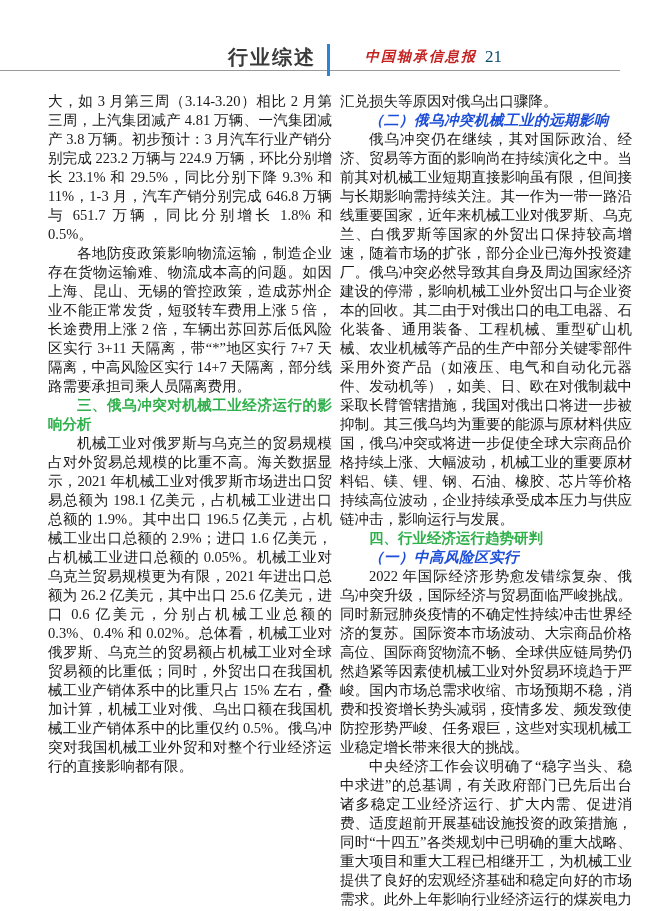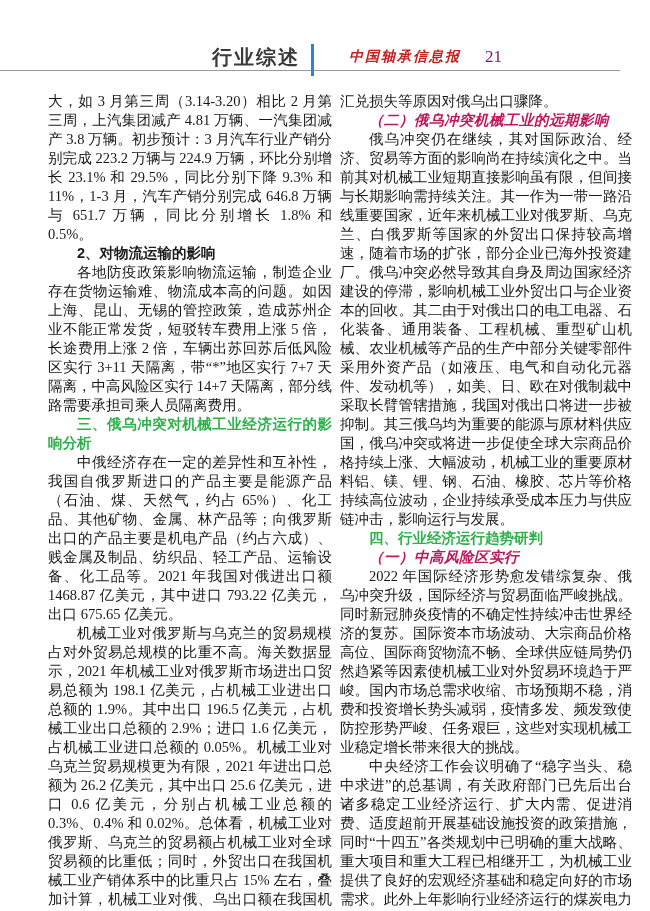--- a/index.html
+++ b/index.html
@@ -30,21 +30,21 @@
     width: 3px; height: 32px; background: #2e83d6;
     margin: 0 11px; position: relative; top: 3px;
   }
   .pub-name {
     font-family: "Liberation Serif", serif;
     font-style: italic; font-weight: bold;
     font-size: 14px; color: #c3201f; letter-spacing: 2px; margin-left: 24px;
   }
   .page-num {
     font-family: "Liberation Serif", serif;
-    font-size: 17px; color: #701a75; margin-left: 24px;
+    font-size: 17px; color: #0c4a6e; margin-left: 8px;
   }
 
   
   .columns {
     position: absolute; top: 92px; left: 48px;
     display: flex; gap: 8px;
   }
   .col-left  { width: 284px; }
   .col-right { width: 292px; }
 
@@ -61,21 +61,21 @@
     font-family: "Liberation Sans", sans-serif;
     font-weight: bold; color: #1c1c1c;
   }
   .h-green {
     font-family: Liberation Sans, sans-serif;
     font-weight: bold; color: #2fb04b;
   }
   .h-blue {
     font-family: "Liberation Serif", serif;
     font-style: italic; font-weight: bold;
-    color: #be185d; letter-spacing: 0.5px;
+    color: #1d4ed8; letter-spacing: 0.5px;
   }
 </style>
 </head>
 <body>
 
 <div>
 
   <div class="header">
     <div class="header-rule"></div>
     <div class="header-content">
@@ -83,24 +83,22 @@
       <span class="vbar"></span>
       <span class="pub-name">中国轴承信息报</span>
       <span class="page-num">21</span>
     </div>
   </div>
 
   <div class="columns">
 
     <div class="col-left">
       <p class="para noindent">大，如 3 月第三周（3.14-3.20）相比 2 月第三周，上汽集团减产 4.81 万辆、一汽集团减产 3.8 万辆。初步预计：3 月汽车行业产销分别完成 223.2 万辆与 224.9 万辆，环比分别增长 23.1% 和 29.5%，同比分别下降 9.3% 和 11%，1-3 月，汽车产销分别完成 646.8 万辆与 651.7 万辆，同比分别增长 1.8% 和 0.5%。</p>
-      <p class="sub-num">2、对物流运输的影响</p>
       <p class="para">各地防疫政策影响物流运输，制造企业存在货物运输难、物流成本高的问题。如因上海、昆山、无锡的管控政策，造成苏州企业不能正常发货，短驳转车费用上涨 5 倍，长途费用上涨 2 倍，车辆出苏回苏后低风险区实行 3+11 天隔离，带“*”地区实行 7+7 天隔离，中高风险区实行 14+7 天隔离，部分线路需要承担司乘人员隔离费用。</p>
       <p class="h-green">三、俄乌冲突对机械工业经济运行的影响分析</p>
-      <p class="para">中俄经济存在一定的差异性和互补性，我国自俄罗斯进口的产品主要是能源产品（石油、煤、天然气，约占 65%）、化工品、其他矿物、金属、林产品等；向俄罗斯出口的产品主要是机电产品（约占六成）、贱金属及制品、纺织品、轻工产品、运输设备、化工品等。2021 年我国对俄进出口额 1468.87 亿美元，其中进口 793.22 亿美元，出口 675.65 亿美元。</p>
       <p class="para">机械工业对俄罗斯与乌克兰的贸易规模占对外贸易总规模的比重不高。海关数据显示，2021 年机械工业对俄罗斯市场进出口贸易总额为 198.1 亿美元，占机械工业进出口总额的 1.9%。其中出口 196.5 亿美元，占机械工业出口总额的 2.9%；进口 1.6 亿美元，占机械工业进口总额的 0.05%。机械工业对乌克兰贸易规模更为有限，2021 年进出口总额为 26.2 亿美元，其中出口 25.6 亿美元，进口 0.6 亿美元，分别占机械工业总额的 0.3%、0.4% 和 0.02%。总体看，机械工业对俄罗斯、乌克兰的贸易额占机械工业对全球贸易额的比重低；同时，外贸出口在我国机械工业产销体系中的比重只占 15% 左右，叠加计算，机械工业对俄、乌出口额在我国机械工业产销体系中的比重仅约 0.5%。俄乌冲突对我国机械工业外贸和对整个行业经济运行的直接影响都有限。</p>
 
     </div>
 
     <div class="col-right">
       <p class="para noindent">汇兑损失等原因对俄乌出口骤降。</p>
       <p class="h-blue">（二）俄乌冲突机械工业的远期影响</p>
       <p class="para">俄乌冲突仍在继续，其对国际政治、经济、贸易等方面的影响尚在持续演化之中。当前其对机械工业短期直接影响虽有限，但间接与长期影响需持续关注。其一作为一带一路沿线重要国家，近年来机械工业对俄罗斯、乌克兰、白俄罗斯等国家的外贸出口保持较高增速，随着市场的扩张，部分企业已海外投资建厂。俄乌冲突必然导致其自身及周边国家经济建设的停滞，影响机械工业外贸出口与企业资本的回收。其二由于对俄出口的电工电器、石化装备、通用装备、工程机械、重型矿山机械、农业机械等产品的生产中部分关键零部件采用外资产品（如液压、电气和自动化元器件、发动机等），如美、日、欧在对俄制裁中采取长臂管辖措施，我国对俄出口将进一步被抑制。其三俄乌均为重要的能源与原材料供应国，俄乌冲突或将进一步促使全球大宗商品价格持续上涨、大幅波动，机械工业的重要原材料铝、镁、锂、钢、石油、橡胶、芯片等价格持续高位波动，企业持续承受成本压力与供应链冲击，影响运行与发展。</p>
       <p class="h-green">四、行业经济运行趋势研判</p>
       <p class="h-blue">（一）中高风险区实行</p>

